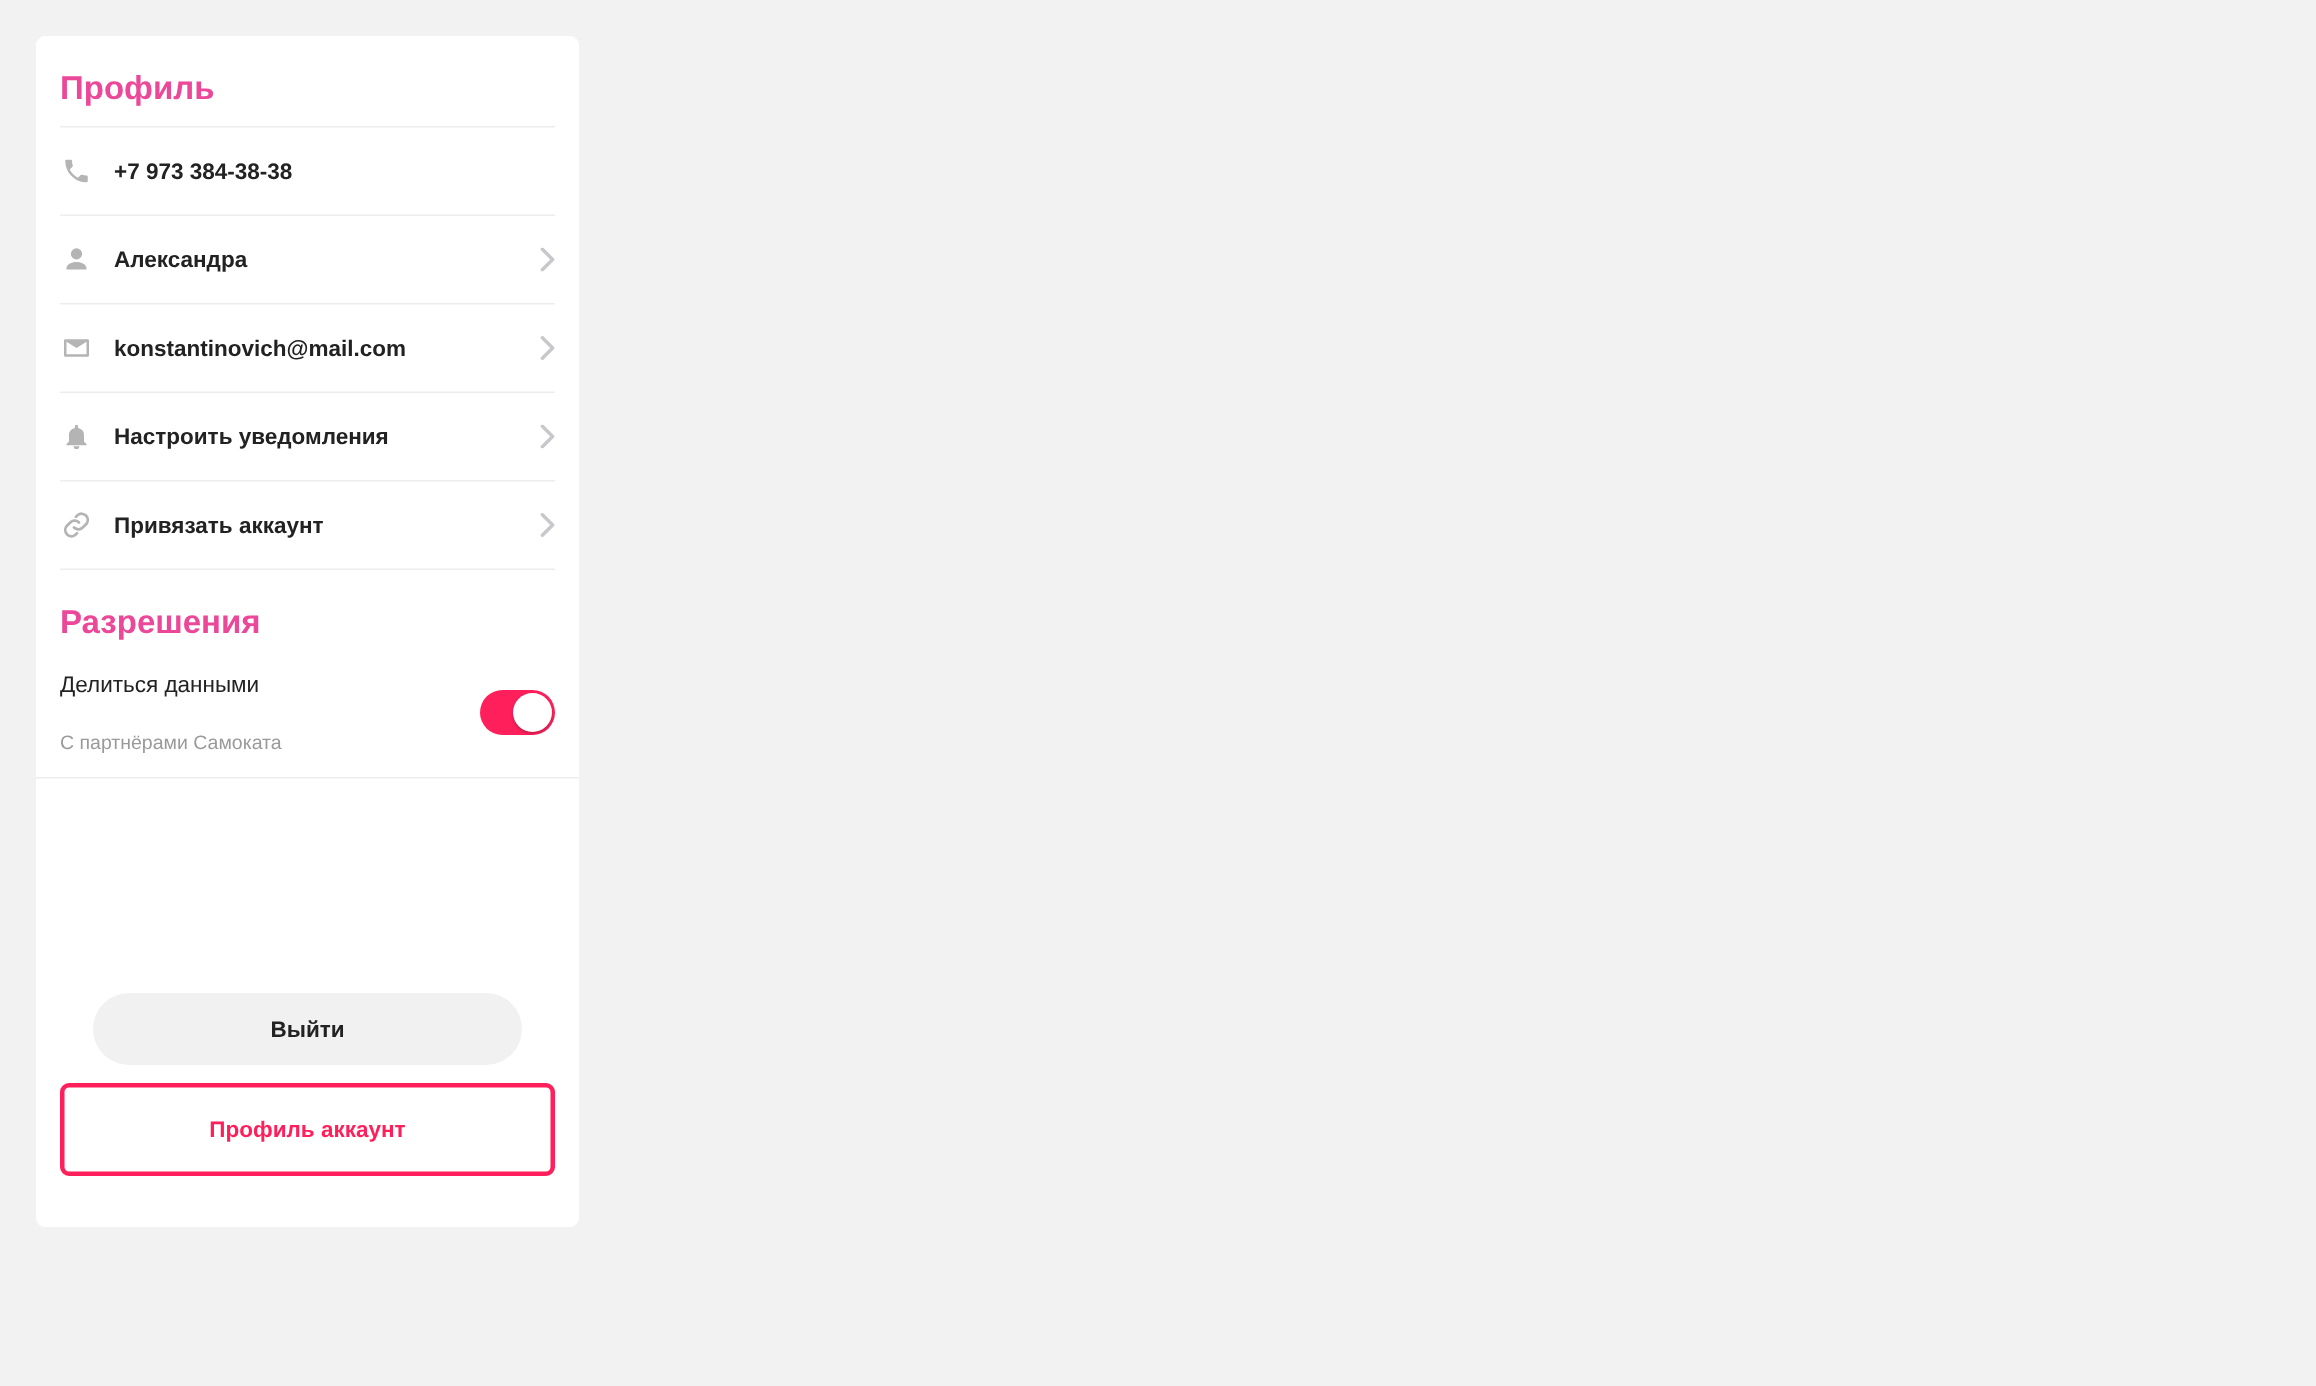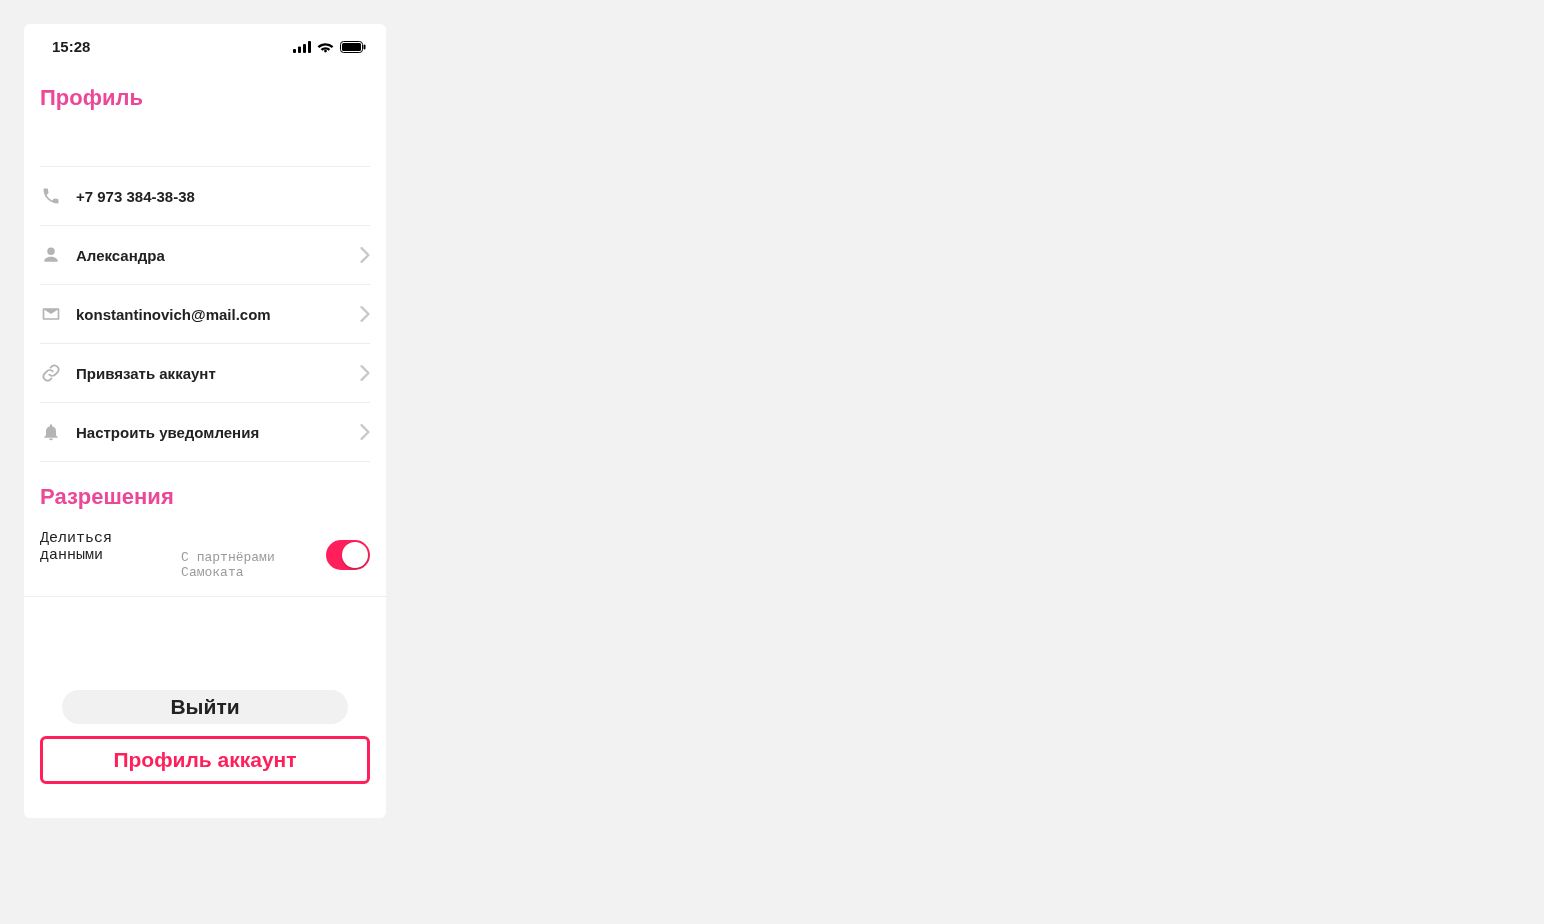--- a/index.html
+++ b/index.html
@@ -69,37 +69,37 @@
 
   .list { padding: 0 16px; }
   .row {
     display: flex;
     align-items: center;
     gap: 14px;
     padding: 18px 0;
     border-top: 1px solid #ededed;
     cursor: pointer;
   }
-  .row.no-chevron { cursor: default; margin-top: 43px; }
+  .row.no-chevron { cursor: default; }
   .row:last-child { border-bottom: 1px solid #ededed; }
   .row-icon { width: 22px; height: 22px; flex: 0 0 auto; color: #b4b4b4; display:flex; align-items:center; justify-content:center; }
   .row-icon svg { width: 20px; height: 20px; }
   .row-label { flex: 1 1 auto; font-size: 15px; font-weight: 600; color: #222; }
   .chevron { flex: 0 0 auto; color: #c7c7cc; }
   .chevron svg { width: 10px; height: 16px; display:block; }
 
   .perm-row {
     display: flex;
     align-items: center;
     justify-content: space-between;
     padding: 8px 16px 16px;
     border-bottom: 1px solid #ededed;
     margin: 0 0 0 0;
   }
-  .perm-texts { display: flex; flex-direction: row; gap: 14px; font-family: Liberation Mono, monospace; }
+  .perm-texts { display: flex; flex-direction: column; gap: 2px; }
   .perm-title { font-size: 15px; font-weight: 500; color: #222; }
   .perm-sub { font-size: 13px; color: #9a9a9a; margin-top: 20px; }
 
   .toggle {
     width: 50px;
     height: 30px;
     border-radius: 999px;
     background: #ff1f5a;
     position: relative;
     cursor: pointer;
@@ -116,26 +116,26 @@
   }
 
   .buttons {
     margin-top: auto;
     padding: 0 16px 34px;
     display: flex;
     flex-direction: column;
     gap: 12px;
   }
   .btn {
-    height: 34px;
+    height: 48px;
     border-radius: 24px;
     display: flex;
     align-items: center;
     justify-content: center;
-    font-size: 21px;
+    font-size: 15px;
     font-weight: 600;
     cursor: pointer;
     user-select: none;
   }
   .btn-grey {
     background: #f1f1f1;
     color: #222;
     margin: 0 22px;
   }
   .btn-outline-wrap {
@@ -147,47 +147,20 @@
     background: #fff;
     color: #ff1f5a;
   }
   .spacer-40 { height: 40px; }
 </style>
 </head>
 <body>
 
 <div class="phone">
 
-  <div class="status-bar">
-    <span>15:28</span>
-    <div class="status-icons">
-      <span>
-        <svg width="18" height="12" viewBox="0 0 18 12">
-            <g fill="#000">
-              <rect x="0" y="8" width="3" height="4" rx="1"></rect>
-              <rect x="5" y="5.5" width="3" height="6.5" rx="1"></rect>
-              <rect x="10" y="3" width="3" height="9" rx="1"></rect>
-              <rect x="15" y="0" width="3" height="12" rx="1"></rect>
-            </g>
-          </svg>
-      </span>
-      <span>
-        <svg width="17" height="12" viewBox="0 0 17 12">
-            <path fill="#000" d="M8.5 11.5a1.4 1.4 0 100-2.8 1.4 1.4 0 000 2.8zm0-9.3c-3 0-5.8 1.2-7.9 3.1l1.6 1.6A9 9 0 018.5 4.4a9 9 0 016.3 2.5l1.6-1.6A11.6 11.6 0 008.5 2.2zm0 4a7 7 0 00-4.8 1.9l1.6 1.6a4.7 4.7 0 013.2-1.3c1.2 0 2.3.5 3.2 1.3l1.6-1.6A7 7 0 008.5 6.2z"></path>
-          </svg>
-      </span>
-      <span>
-        <svg width="26" height="12" viewBox="0 0 26 12">
-            <rect x="0.5" y="0.5" width="22" height="11" rx="3" fill="none" stroke="#000" stroke-width="1"></rect>
-            <rect x="2" y="2" width="19" height="8" rx="1.5" fill="#000"></rect>
-            <rect x="23.5" y="3.5" width="2" height="5" rx="1" fill="#000"></rect>
-          </svg>
-      </span>
-    </div>
-  </div>
 
 
   <div class="section-title">Профиль</div>
 
   <div class="list">
 
     <div class="row no-chevron">
       <span class="row-icon">
         <svg viewBox="0 0 24 24">
             <path fill="currentColor" d="M6.6 10.8a15 15 0 006.6 6.6l2.2-2.2a1 1 0 011-.25 11.4 11.4 0 003.6.6 1 1 0 011 1V20a1 1 0 01-1 1A17 17 0 013 4a1 1 0 011-1h3.4a1 1 0 011 1 11.4 11.4 0 00.6 3.6 1 1 0 01-.25 1z"></path>
@@ -220,38 +193,38 @@
       <span class="chevron">
           <svg viewBox="0 0 8 14">
             <path d="M1 1l6 6-6 6" fill="none" stroke="currentColor" stroke-width="2" stroke-linecap="round" stroke-linejoin="round"></path>
           </svg>
         </span>
     </div>
 
     <div class="row">
       <span class="row-icon">
         <svg viewBox="0 0 24 24">
+            <path fill="currentColor" d="M12 22a2.3 2.3 0 002.3-2.3H9.7A2.3 2.3 0 0012 22zm6-6V11a6 6 0 00-4.7-5.9V4a1.3 1.3 0 10-2.6 0v1.1A6 6 0 006 11v5l-2 2v1h16v-1z"></path>
+          </svg>
+      </span>
+      <span class="row-label">Настроить уведомления</span>
+      <span class="chevron">
+          <svg viewBox="0 0 8 14">
+            <path d="M1 1l6 6-6 6" fill="none" stroke="currentColor" stroke-width="2" stroke-linecap="round" stroke-linejoin="round"></path>
+          </svg>
+        </span>
+    </div>
+
+    <div class="row">
+      <span class="row-icon">
+        <svg viewBox="0 0 24 24">
             <path fill="none" stroke="currentColor" stroke-width="2.2" stroke-linecap="round" d="M10 14a5 5 0 007 0l3-3a5 5 0 00-7-7l-1.5 1.5M14 10a5 5 0 00-7 0l-3 3a5 5 0 007 7l1.5-1.5"></path>
           </svg>
       </span>
       <span class="row-label">Привязать аккаунт</span>
-      <span class="chevron">
-          <svg viewBox="0 0 8 14">
-            <path d="M1 1l6 6-6 6" fill="none" stroke="currentColor" stroke-width="2" stroke-linecap="round" stroke-linejoin="round"></path>
-          </svg>
-        </span>
-    </div>
-
-    <div class="row">
-      <span class="row-icon">
-        <svg viewBox="0 0 24 24">
-            <path fill="currentColor" d="M12 22a2.3 2.3 0 002.3-2.3H9.7A2.3 2.3 0 0012 22zm6-6V11a6 6 0 00-4.7-5.9V4a1.3 1.3 0 10-2.6 0v1.1A6 6 0 006 11v5l-2 2v1h16v-1z"></path>
-          </svg>
-      </span>
-      <span class="row-label">Настроить уведомления</span>
       <span class="chevron">
           <svg viewBox="0 0 8 14">
             <path d="M1 1l6 6-6 6" fill="none" stroke="currentColor" stroke-width="2" stroke-linecap="round" stroke-linejoin="round"></path>
           </svg>
         </span>
     </div>
 
   </div>
 
   <div class="section-title">Разрешения</div>

